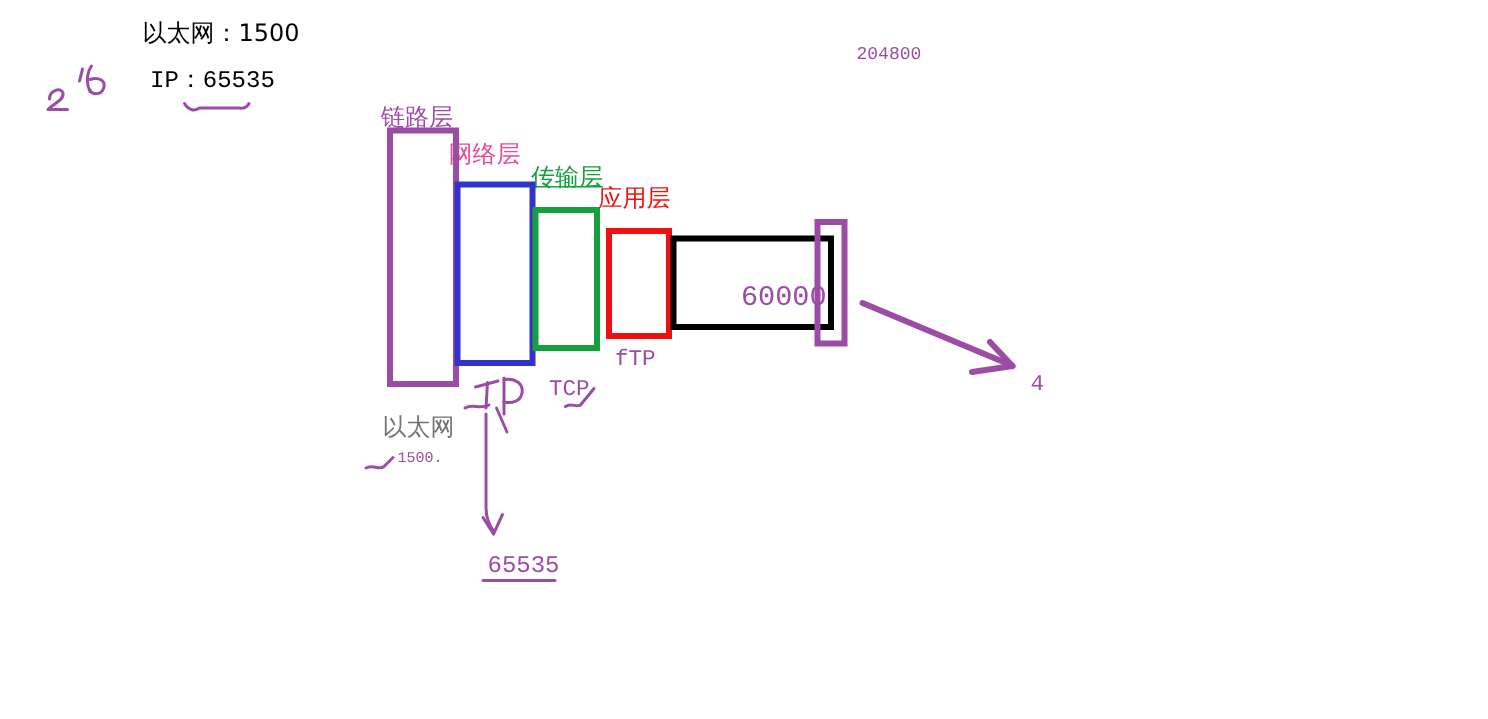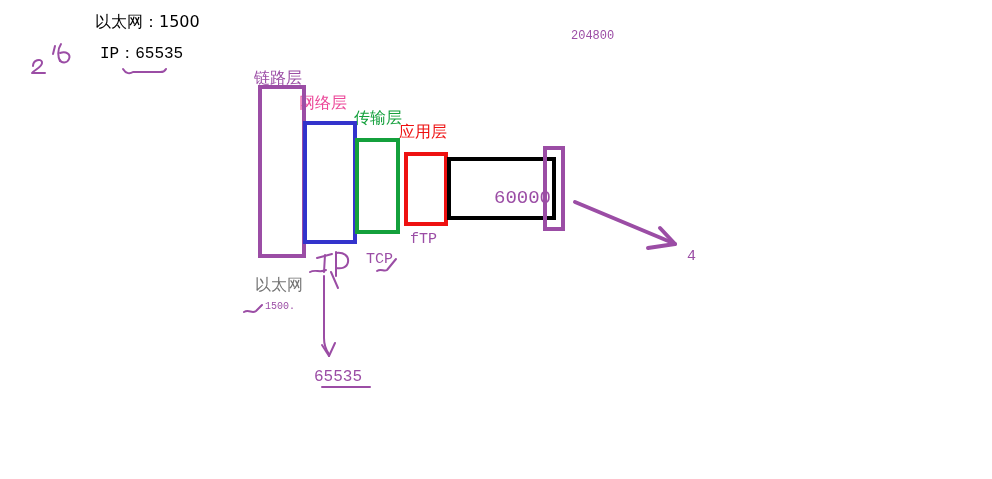--- a/index.html
+++ b/index.html
@@ -79,21 +79,21 @@
   <div class="txt t-black" style="left:100px; top:46px;">IP：65535</div>
 
   <div class="txt t-purple" style="left:30px; top:48px; opacity:0; font-size:14px;">2^16</div>
 
   <div class="txt t-purple" style="left:571px; top:30px; font-size:12px;">204800</div>
 
   <div class="txt t-cjk lbl-link" style="left:254px; top:70px;">链路层</div>
 
   <div class="txt t-cjk lbl-net" style="left:299px; top:95px;">网络层</div>
 
-  <div class="txt t-cjk lbl-trans" style="left:354px; top:110px;">传输层</div>
+  <div class="txt t-cjk lbl-trans" style="left:354px; top:110px;text-decoration:underline;">传输层</div>
 
   <div class="txt t-cjk lbl-app" style="left:399px; top:124px;">应用层</div>
 
   <div class="box box-link" style="left:258px; top:85px;  width:48px;  height:173px;"></div>
 
   <div class="box box-net" style="left:303px; top:121px; width:54px;  height:123px;"></div>
 
   <div class="box box-trans" style="left:355px; top:138px; width:45px;  height:96px;"></div>
 
   <div class="box box-app" style="left:404px; top:152px; width:44px;  height:74px;"></div>
@@ -103,21 +103,21 @@
   <div class="box box-tail" style="left:543px; top:146px; width:22px;  height:85px;"></div>
 
   <div class="txt t-purple" style="left:454px; top:189px; font-size:19px;margin-left:40px;">60000</div>
 
   <div class="txt t-purple-cjk" style="left:255px; top:277px;">以太网</div>
 
   <div class="txt t-purple" style="left:265px; top:302px; font-size:10px;">1500.</div>
 
   <div class="txt t-purple" style="left:315px; top:252px; opacity:0;">IP</div>
 
-  <div class="txt t-purple" style="left:314px; top:369px; font-size:16px;">65535</div>
+  <div class="txt t-purple" style="left:325px; top:369px; font-size:16px;">65535</div>
 
   <div class="txt t-purple" style="left:366px; top:252px; font-size:15px;">TCP</div>
 
   <div class="txt t-purple" style="left:410px; top:232px; font-size:15px;">fTP</div>
 
   <div class="txt t-purple" style="left:687px; top:249px; font-size:15px;">4</div>
 
   <svg id="ink" viewBox="0 0 992 479">
     <g stroke="#9B4DA5" fill="none" stroke-linecap="round" stroke-linejoin="round">
 

